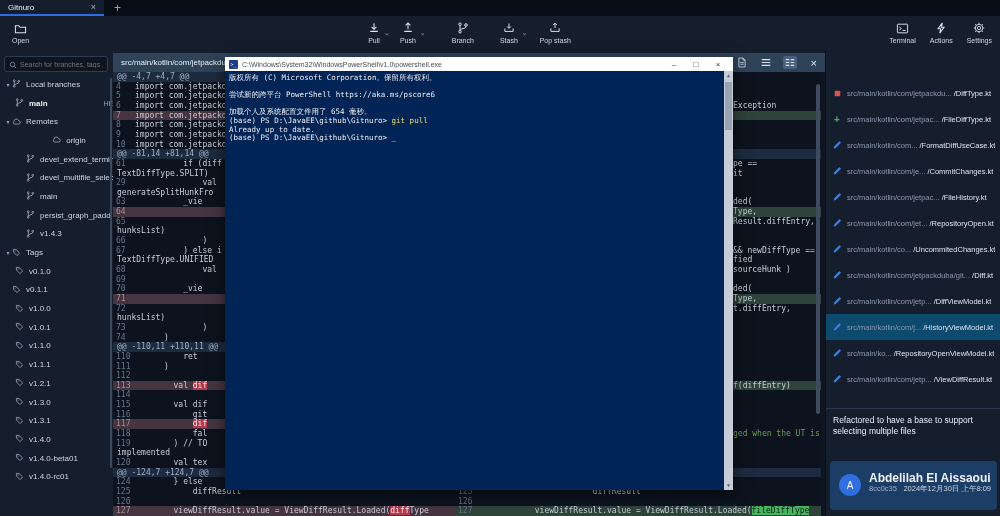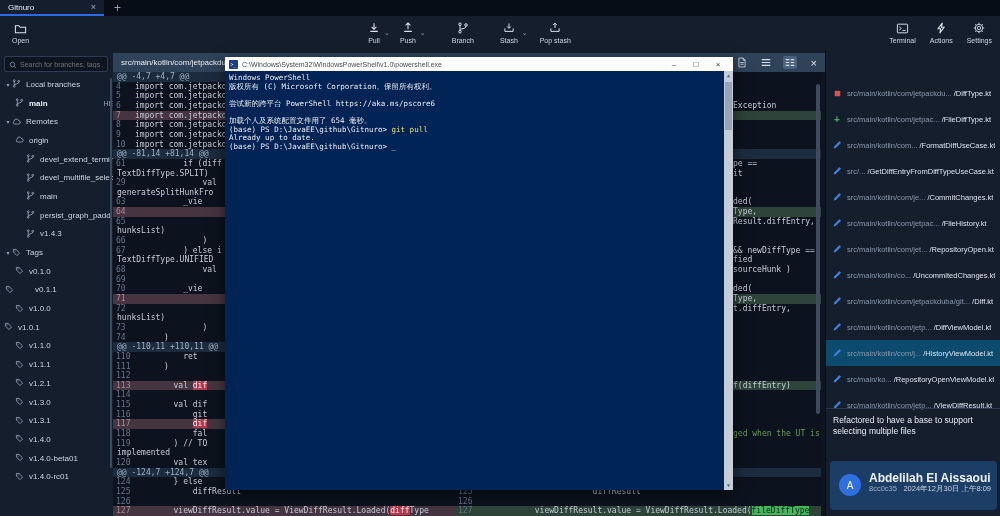--- a/index.html
+++ b/index.html
@@ -226,21 +226,21 @@
           <span class="badge">HEAD</span>
         </div>
         <div class="trow" style="padding-left: 4px;">
           <span class="chv">▾</span>
           <span class="ticon"><svg viewBox="0 0 16 16">
               <path d="M4.5 12.5h7a3 3 0 0 0 .3-6A4.2 4.2 0 0 0 3.6 8a2.4 2.4 0 0 0 .9 4.5z"></path>
             </svg></span>
           <span class="lbl">Remotes</span>
           <span class="badge">1</span>
         </div>
-        <div class="trow" style="padding-left: 15px;">
+        <div class="trow" style="padding-left: 15px; justify-content: center;">
           <span class="ticon"><svg viewBox="0 0 16 16">
               <path d="M4.5 12.5h7a3 3 0 0 0 .3-6A4.2 4.2 0 0 0 3.6 8a2.4 2.4 0 0 0 .9 4.5z"></path>
             </svg></span>
           <span class="lbl">origin</span>
         </div>
         <div class="trow" style="padding-left: 26px;">
           <span class="ticon"><svg viewBox="0 0 16 16">
               <circle cx="4" cy="3" r="1.6"></circle>
               <circle cx="4" cy="13" r="1.6"></circle>
               <circle cx="12" cy="4" r="1.6"></circle>
@@ -293,35 +293,35 @@
           <span class="lbl">Tags</span>
           <span class="badge">21</span>
         </div>
         <div class="trow" style="padding-left: 15px;">
           <span class="ticon"><svg viewBox="0 0 16 16">
               <path d="M2.5 2.5h4.6l6.4 6.4-4.6 4.6-6.4-6.4z"></path>
               <circle cx="5.4" cy="5.4" r=".9" fill="currentColor" stroke="none"></circle>
             </svg></span>
           <span class="lbl">v0.1.0</span>
         </div>
-        <div class="trow" style="padding-left: 5px; gap: 16px;">
+        <div class="trow" style="padding-left: 12px;">
           <span class="ticon"><svg viewBox="0 0 16 16">
               <path d="M2.5 2.5h4.6l6.4 6.4-4.6 4.6-6.4-6.4z"></path>
               <circle cx="5.4" cy="5.4" r=".9" fill="currentColor" stroke="none"></circle>
             </svg></span>
           <span class="lbl">v0.1.1</span>
         </div>
         <div class="trow" style="padding-left: 15px;">
           <span class="ticon"><svg viewBox="0 0 16 16">
               <path d="M2.5 2.5h4.6l6.4 6.4-4.6 4.6-6.4-6.4z"></path>
               <circle cx="5.4" cy="5.4" r=".9" fill="currentColor" stroke="none"></circle>
             </svg></span>
           <span class="lbl">v1.0.0</span>
         </div>
-        <div class="trow" style="padding-left: 4px;">
+        <div class="trow" style="padding-left: 15px;">
           <span class="ticon"><svg viewBox="0 0 16 16">
               <path d="M2.5 2.5h4.6l6.4 6.4-4.6 4.6-6.4-6.4z"></path>
               <circle cx="5.4" cy="5.4" r=".9" fill="currentColor" stroke="none"></circle>
             </svg></span>
           <span class="lbl">v1.0.1</span>
         </div>
         <div class="trow" style="padding-left: 15px;">
           <span class="ticon"><svg viewBox="0 0 16 16">
               <path d="M2.5 2.5h4.6l6.4 6.4-4.6 4.6-6.4-6.4z"></path>
               <circle cx="5.4" cy="5.4" r=".9" fill="currentColor" stroke="none"></circle>
@@ -498,28 +498,20 @@
             </svg>
           </span>
           <span class="fpath"><span class="pfx">src/main/kotlin/com... </span><span class="fname">/FormatDiffUseCase.kt</span></span>
         </div>
         <div class="frow">
           <span class="fstat mod">
             <svg width="10" height="10" viewBox="0 0 16 16">
               <path d="M2.5 13.5l.9-3.2 7.8-7.8a1.2 1.2 0 0 1 1.7 0l.9.9a1.2 1.2 0 0 1 0 1.7l-7.8 7.8z" fill="currentColor"></path>
             </svg>
           </span>
-          <span class="fpath"><span class="pfx">src/... </span><span class="fname">/GetDiffEntryFromDiffTypeUseCase.kt</span></span>
-        </div>
-        <div class="frow">
-          <span class="fstat mod">
-            <svg width="10" height="10" viewBox="0 0 16 16">
-              <path d="M2.5 13.5l.9-3.2 7.8-7.8a1.2 1.2 0 0 1 1.7 0l.9.9a1.2 1.2 0 0 1 0 1.7l-7.8 7.8z" fill="currentColor"></path>
-            </svg>
-          </span>
           <span class="fpath"><span class="pfx">src/main/kotlin/com/je... </span><span class="fname">/CommitChanges.kt</span></span>
         </div>
         <div class="frow">
           <span class="fstat mod">
             <svg width="10" height="10" viewBox="0 0 16 16">
               <path d="M2.5 13.5l.9-3.2 7.8-7.8a1.2 1.2 0 0 1 1.7 0l.9.9a1.2 1.2 0 0 1 0 1.7l-7.8 7.8z" fill="currentColor"></path>
             </svg>
           </span>
           <span class="fpath"><span class="pfx">src/main/kotlin/com/jetpac... </span><span class="fname">/FileHistory.kt</span></span>
         </div>
@@ -596,21 +588,20 @@
       <span id="ps-icon">&gt;_</span>
       <span class="ttl">C:\Windows\System32\WindowsPowerShell\v1.0\powershell.exe</span>
       <div id="ps-btns">
         <span>–</span>
         <span>□</span>
         <span>×</span>
       </div>
     </div>
     <div id="ps-body">
       <div id="ps-lines">
-          <div class="psline"><span>Windows PowerShell</span></div>
           <div class="psline"><span>版权所有 (C) Microsoft Corporation。保留所有权利。</span></div>
           <div class="psline"><span></span></div>
           <div class="psline"><span>尝试新的跨平台 PowerShell https://aka.ms/pscore6</span></div>
           <div class="psline"><span></span></div>
           <div class="psline"><span>加载个人及系统配置文件用了 654 毫秒。</span></div>
           <div class="psline"><span>(base) PS D:\JavaEE\github\Gitnuro&gt; </span><span class="pscmd">git pull</span></div>
           <div class="psline"><span>Already up to date.</span></div>
           <div class="psline"><span>(base) PS D:\JavaEE\github\Gitnuro&gt; _</span></div>
         </div>
       <div id="ps-scroll">

